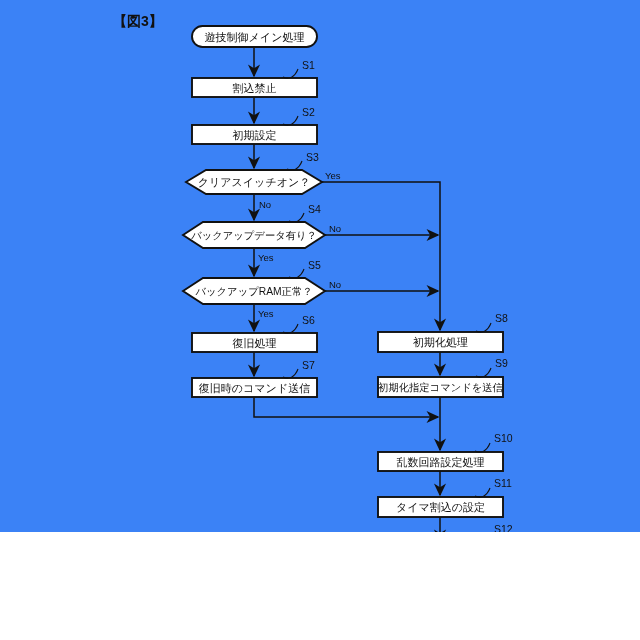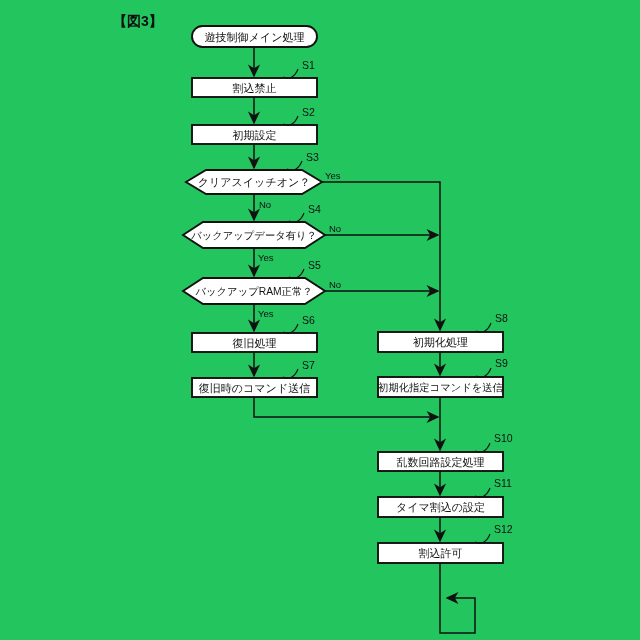--- a/index.html
+++ b/index.html
@@ -1,16 +1,16 @@
 <!DOCTYPE html>
 <html><head>
 <meta charset="utf-8">
 <style>
   html, body { margin: 0; padding: 0; background: #ffffff; }
-  .canvas { position: relative; width: 640px; height: 640px; background: #22c55e; overflow: hidden; }
+  .canvas { position: relative; width: 640px; height: 532px; background: #3b82f6; overflow: hidden; }
   svg text { font-family: "Liberation Sans", "DejaVu Sans", sans-serif; fill: #111111; }
   .box  { fill: #ffffff; stroke: #111111; stroke-width: 1.9; }
   .term { fill: #ffffff; stroke: #111111; stroke-width: 1.9; }
   .hex  { fill: #ffffff; stroke: #111111; stroke-width: 1.9; }
   .line { fill: none; stroke: #111111; stroke-width: 1.5; }
   .squig{ fill: none; stroke: #111111; stroke-width: 1.1; }
   .node { font-size: 11px; text-anchor: middle; }
   .tight{ font-size: 10.3px; }
   .sid  { font-size: 10.5px; text-anchor: start; }
   .branch { font-size: 9.5px; }

